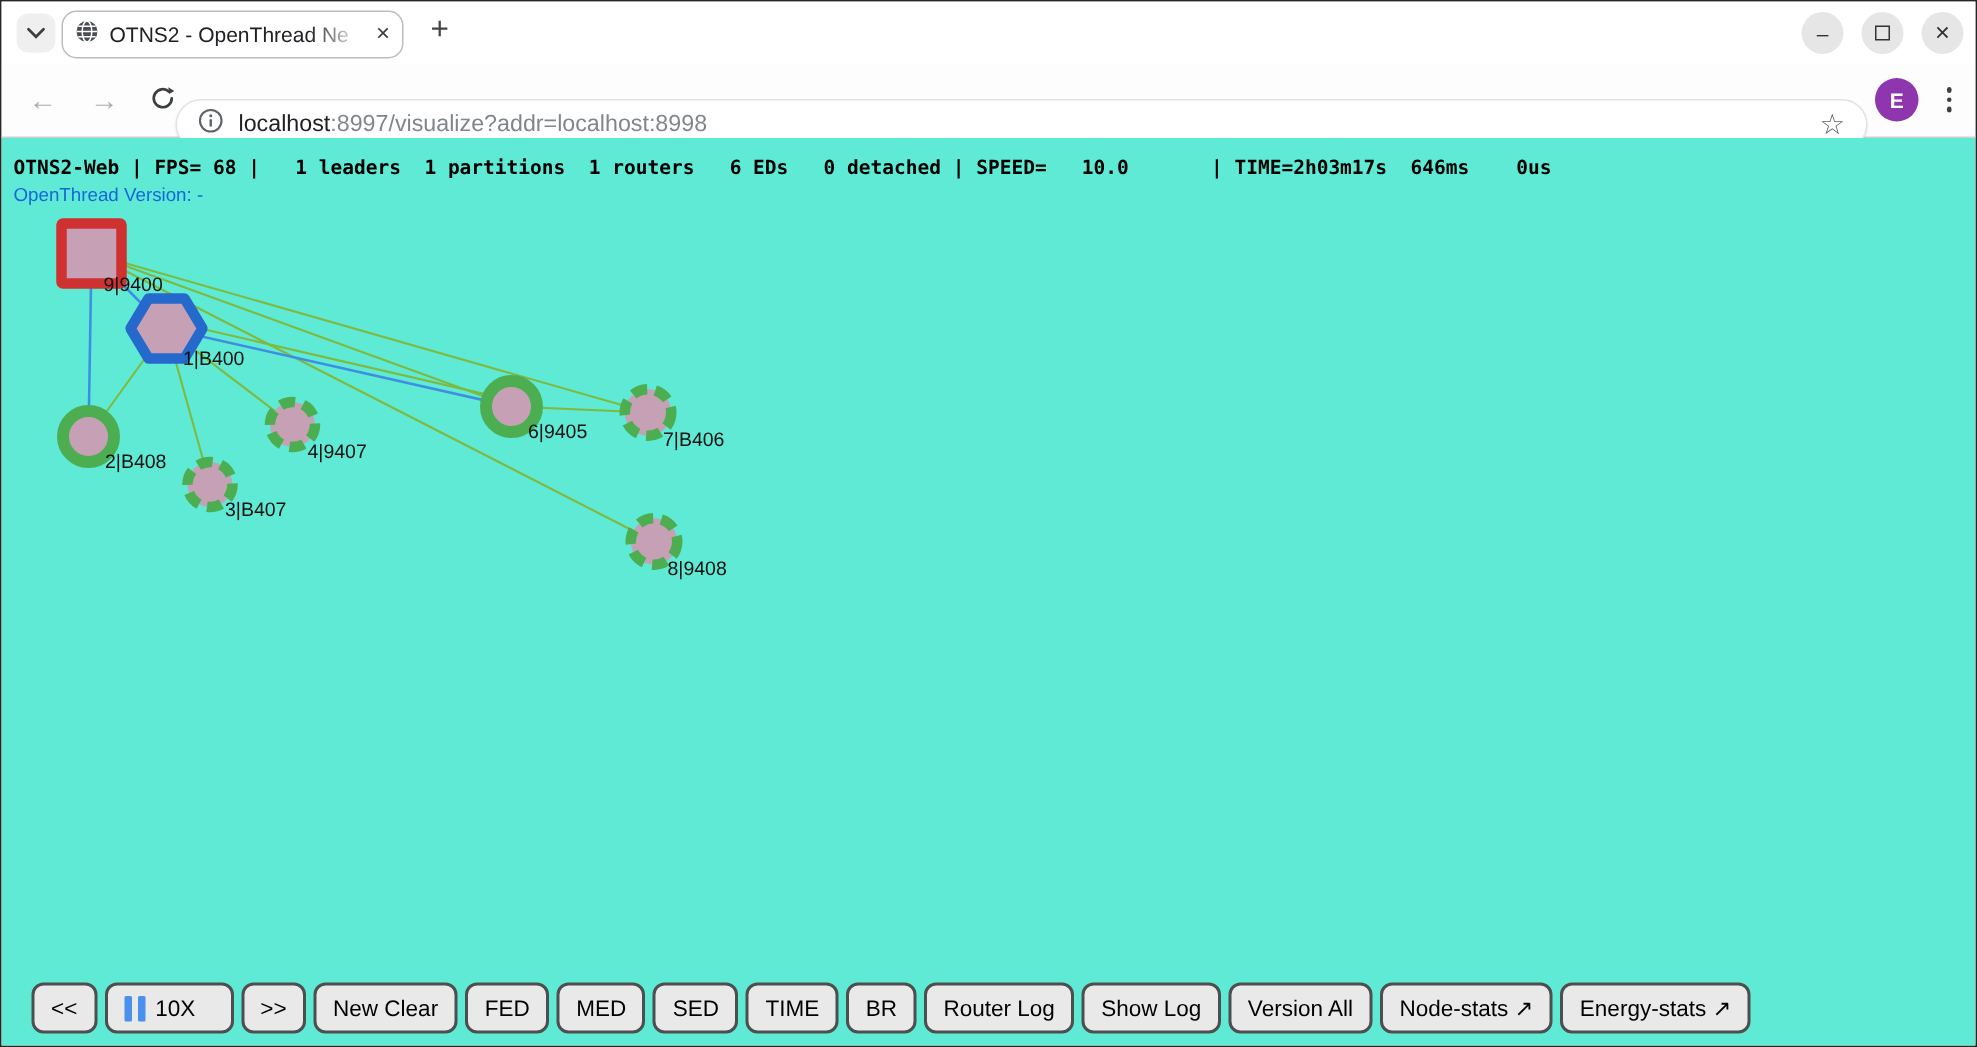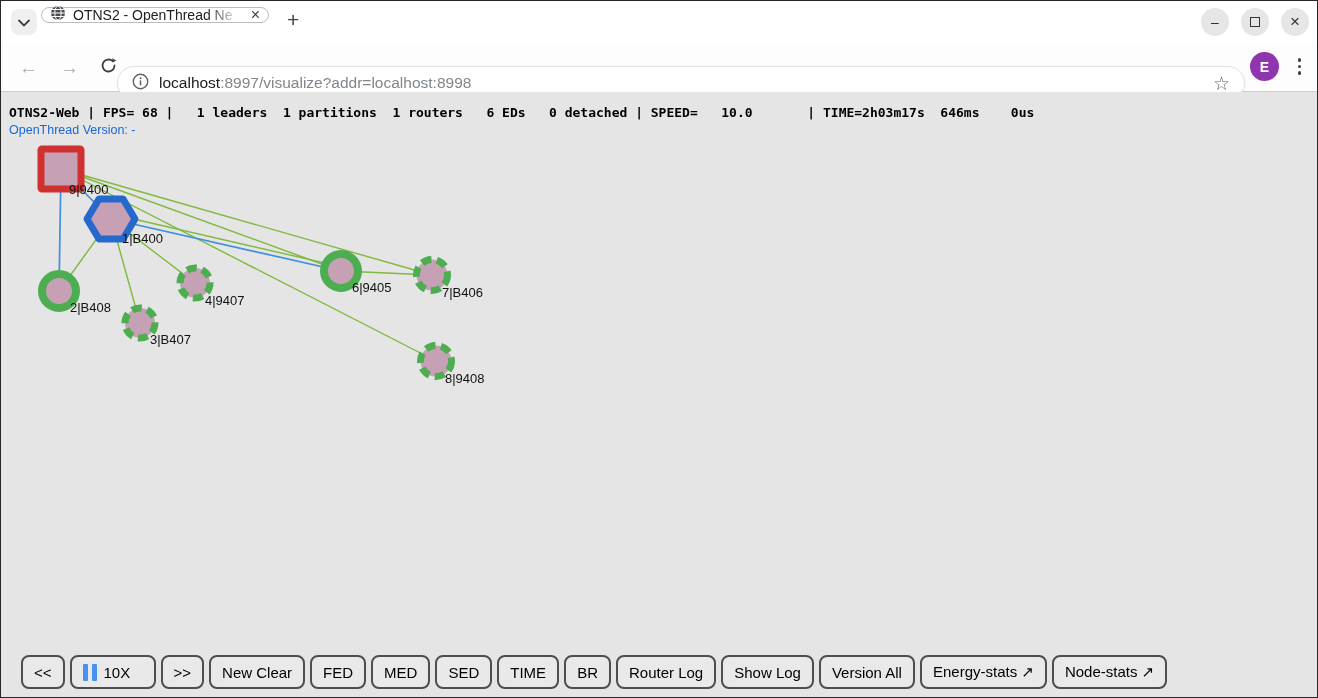--- a/index.html
+++ b/index.html
@@ -2,21 +2,21 @@
 <html><head>
 <meta charset="utf-8">
 <style>
   html,body{margin:0;padding:0;background:#555;font-family:"Liberation Sans",sans-serif;}
   .window{position:relative;width:1318px;height:698px;background:#fff;border:1px solid #262626;
           box-sizing:border-box;overflow:hidden;}
   
   .tabstrip{position:relative;height:42px;background:#fff;}
   .tab-search{position:absolute;left:10px;top:8px;width:26px;height:26px;border-radius:8px;
               background:#efefef;display:flex;align-items:center;justify-content:center;}
-  .tab{position:absolute;left:40px;top:6px;width:228px;height:16px;border:1px solid #bcbcbc;
+  .tab{position:absolute;left:40px;top:6px;width:228px;height:32px;border:1px solid #bcbcbc;
        border-radius:10px;background:#fff;display:flex;align-items:center;padding:0 8px;
        box-sizing:border-box;gap:7px;}
   .tab-title{flex:1;font-size:14px;color:#202124;white-space:nowrap;overflow:hidden;
        -webkit-mask-image:linear-gradient(90deg,#000 78%,transparent 98%);
        mask-image:linear-gradient(90deg,#000 78%,transparent 98%);}
   .tab-close{font-size:16px;color:#3c4043;line-height:1;cursor:default;}
   .newtab{position:absolute;left:286px;top:8px;font-size:21px;color:#454545;line-height:1;}
   .winctl{position:absolute;top:7px;right:8px;display:flex;gap:12px;}
   .wbtn{width:28px;height:28px;border-radius:50%;background:#e6e6e6;display:flex;
         align-items:center;justify-content:center;color:#333;}
@@ -31,21 +31,21 @@
            display:flex;align-items:center;padding:0 14px;box-sizing:border-box;gap:10px;}
   .url{font-size:15.5px;white-space:nowrap;}
   .url .host{color:#202124;} .url .rest{color:#80868b;}
   .star{margin-left:auto;font-size:19px;color:#5f6368;}
   .avatar{position:absolute;right:38px;top:9px;width:29px;height:29px;border-radius:50%;
           background:#8f35ad;color:#fff;font-size:14px;display:flex;align-items:center;
           justify-content:center;font-weight:bold;}
   .dots{position:absolute;right:16px;top:15px;display:flex;flex-direction:column;gap:3px;}
   .dots i{width:3.5px;height:3.5px;border-radius:50%;background:#3c4043;display:block;}
   
-  .content{position:relative;height:606px;background:#e5e5e5;}
+  .content{position:relative;height:606px;background:#5eead4;}
   .status-line{font-family:"DejaVu Sans Mono","Liberation Mono",monospace;font-weight:bold;
                font-size:13px;color:#000;white-space:pre;padding:13px 0 0 8px;}
   .version{font-size:12.5px;padding:3px 0 0 8px;}
   .graph-svg{position:absolute;left:0;top:0;}
   .graph-svg text{font-family:"Liberation Sans",sans-serif;font-size:13px;fill:#111;}
   
   .bottom-bar{position:absolute;left:20px;bottom:9px;display:flex;gap:5px;}
   .btn{border:2px solid #4e4e4e;border-radius:8px;background:#e9e9e9;font-size:15px;color:#000;
        padding:0 11px;height:34px;display:flex;align-items:center;gap:7px;box-sizing:border-box;
        font-family:"Liberation Sans",sans-serif;white-space:nowrap;}
@@ -188,21 +188,21 @@
         <button class="btn">
           <span>Router Log</span>
         </button>
         <button class="btn">
           <span>Show Log</span>
         </button>
         <button class="btn">
           <span>Version All</span>
         </button>
         <button class="btn">
+          <span>Node-stats ↗</span>
+        </button>
+        <button class="btn">
           <span>Energy-stats ↗</span>
-        </button>
-        <button class="btn">
-          <span>Node-stats ↗</span>
         </button>
       </div>
   </div>
 
 </div>
 
 </body></html>

